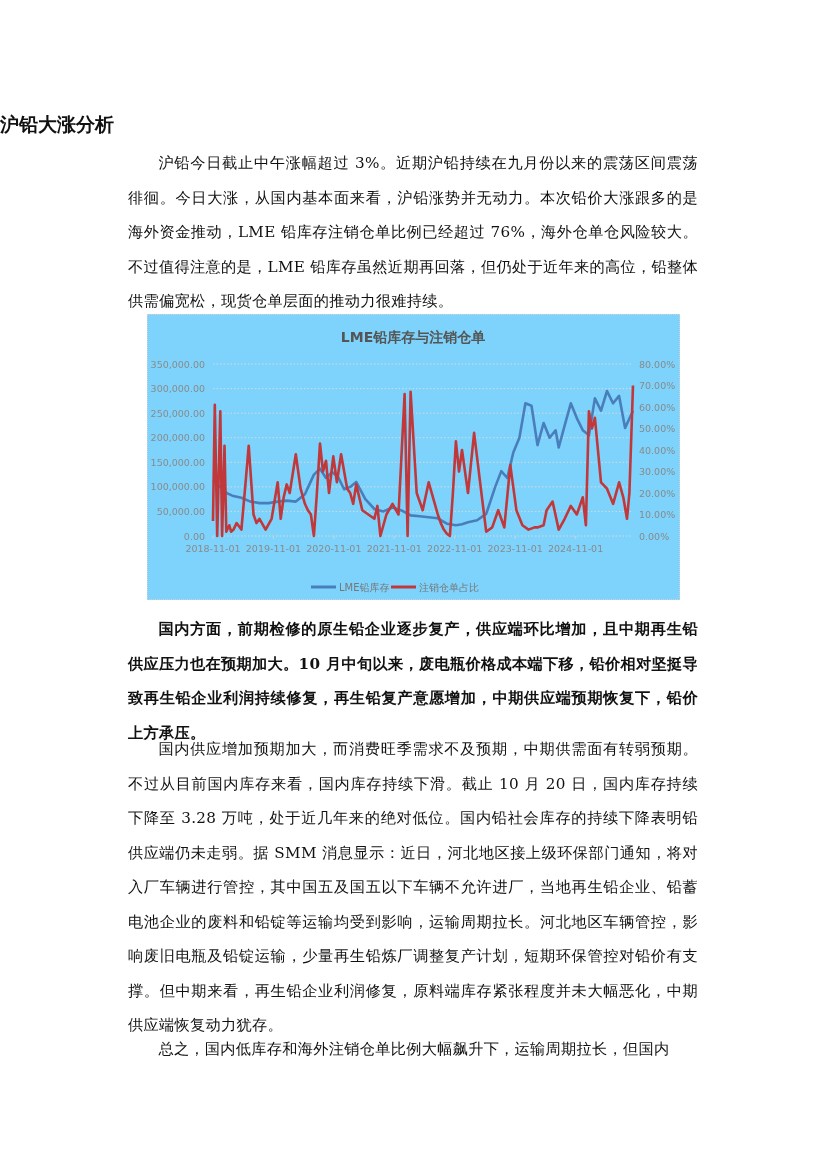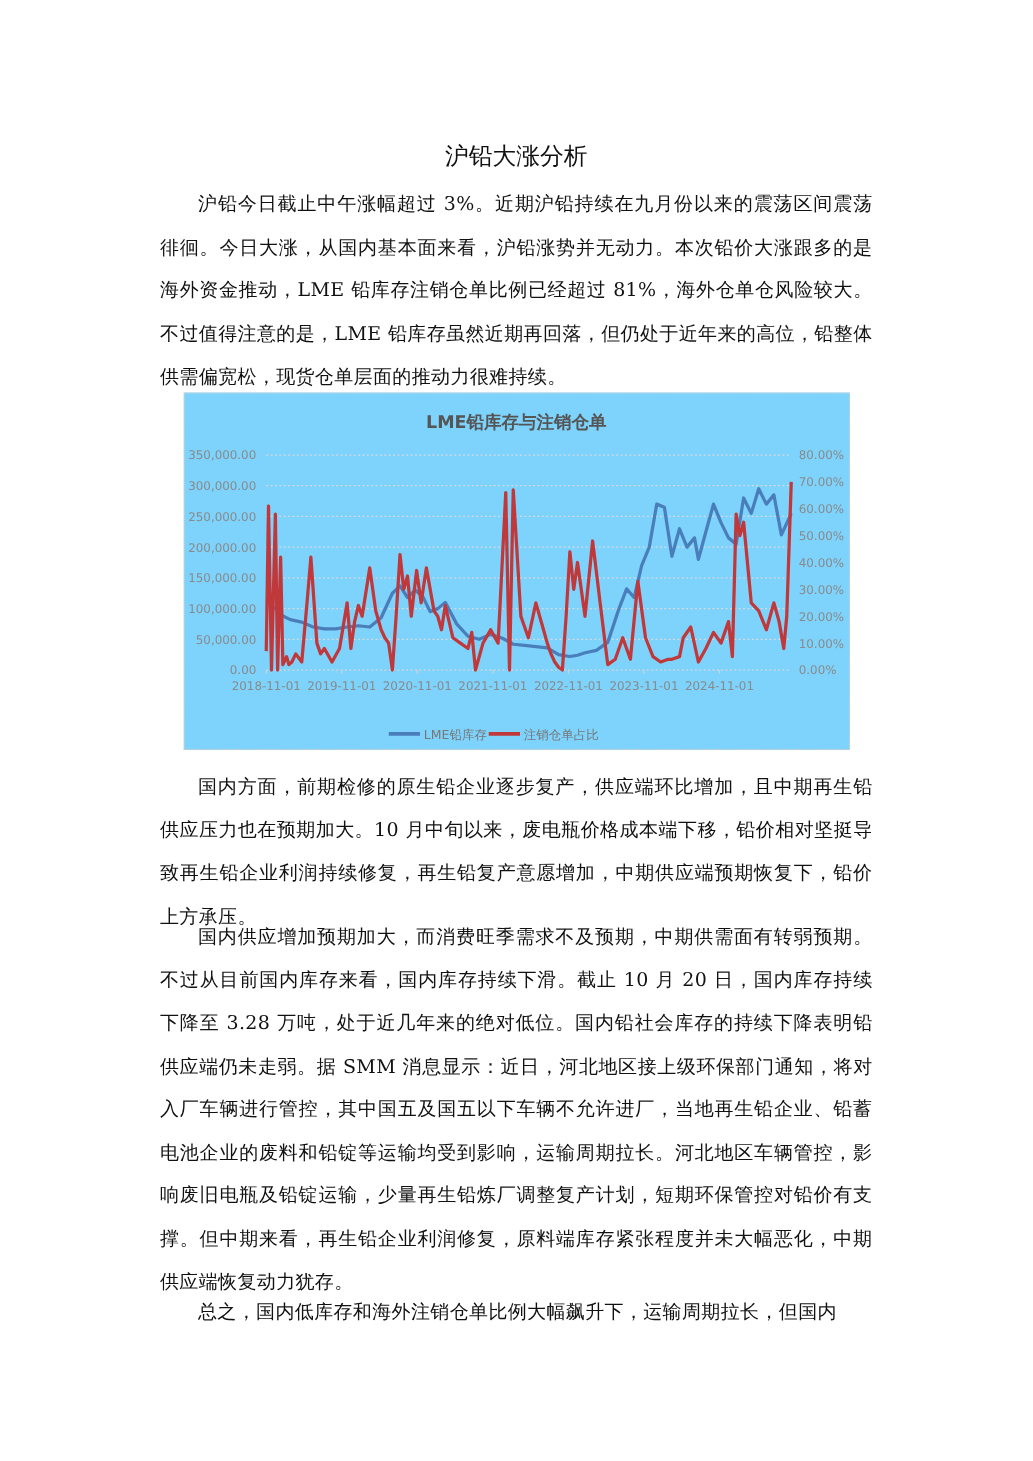--- a/index.html
+++ b/index.html
@@ -1,33 +1,33 @@
 <!DOCTYPE html>
 <html><head>
 <meta charset="utf-8">
 <style>
   html,body{margin:0;padding:0;background:#fff;}
   body{width:826px;height:1169px;position:relative;overflow:hidden;font-family:"DejaVu Serif","Liberation Serif",serif;color:#111;}
-  .title{position:absolute;top:112px;left:0;width:826px;text-align:center;font-size:19px;font-weight:normal;font-family:"DejaVu Sans","Liberation Sans",sans-serif;}
+  .title{position:absolute;top:112px;left:0;width:826px;text-align:left;font-size:19px;font-weight:bold;font-family:"DejaVu Sans","Liberation Sans",sans-serif;}
   .para{position:absolute;left:128px;width:570px;font-size:15.2px;line-height:34.5px;text-indent:2em;text-align:justify;letter-spacing:0.3px;}
   #p1{top:146px;}
-  #p2{top:612px;}
+  #p2{top:612px;font-weight:bold;}
   #p3{top:732px;}
   #p4{top:1032px;}
   .chart-box{position:absolute;left:147px;top:314px;width:531px;height:284px;border:1px dotted #d0d0d0;background:#7dd3fc;}
   .chart-box svg{position:absolute;left:0;top:0;}
   .ctitle{font-family:"DejaVu Sans","Liberation Sans",sans-serif;font-size:14px;font-weight:bold;fill:#555;}
   .tick{font-family:"DejaVu Sans","Liberation Sans",sans-serif;font-size:9.5px;fill:#8a8a8a;}
   .leg{font-family:"DejaVu Sans","Liberation Sans",sans-serif;font-size:10px;fill:#777;}
 </style>
 </head>
 <body>
 
 <div class="title">沪铅大涨分析</div>
-<div class="para" id="p1">沪铅今日截止中午涨幅超过 3%。近期沪铅持续在九月份以来的震荡区间震荡徘徊。今日大涨，从国内基本面来看，沪铅涨势并无动力。本次铅价大涨跟多的是海外资金推动，LME 铅库存注销仓单比例已经超过 81%，海外仓单仓风险较大。不过值得注意的是，LME 铅库存虽然近期再回落，但仍处于近年来的高位，铅整体供需偏宽松，现货仓单层面的推动力很难持续。</div>
+<div class="para" id="p1">沪铅今日截止中午涨幅超过 3%。近期沪铅持续在九月份以来的震荡区间震荡徘徊。今日大涨，从国内基本面来看，沪铅涨势并无动力。本次铅价大涨跟多的是海外资金推动，LME 铅库存注销仓单比例已经超过 76%，海外仓单仓风险较大。不过值得注意的是，LME 铅库存虽然近期再回落，但仍处于近年来的高位，铅整体供需偏宽松，现货仓单层面的推动力很难持续。</div>
 
 <div class="chart-box">
   <svg id="chart" width="531" height="284">
     <text class="ctitle" x="265" y="27" text-anchor="middle">LME铅库存与注销仓单</text>
     <g id="grid">
         <line x1="65" x2="485" y1="221" y2="221" stroke="#d9d9d9" stroke-dasharray="1.5,2" stroke-width="1"></line>
         <line x1="65" x2="485" y1="196.42857142857144" y2="196.42857142857144" stroke="#d9d9d9" stroke-dasharray="1.5,2" stroke-width="1"></line>
         <line x1="65" x2="485" y1="171.85714285714286" y2="171.85714285714286" stroke="#d9d9d9" stroke-dasharray="1.5,2" stroke-width="1"></line>
         <line x1="65" x2="485" y1="147.28571428571428" y2="147.28571428571428" stroke="#d9d9d9" stroke-dasharray="1.5,2" stroke-width="1"></line>
         <line x1="65" x2="485" y1="122.71428571428572" y2="122.71428571428572" stroke="#d9d9d9" stroke-dasharray="1.5,2" stroke-width="1"></line>

